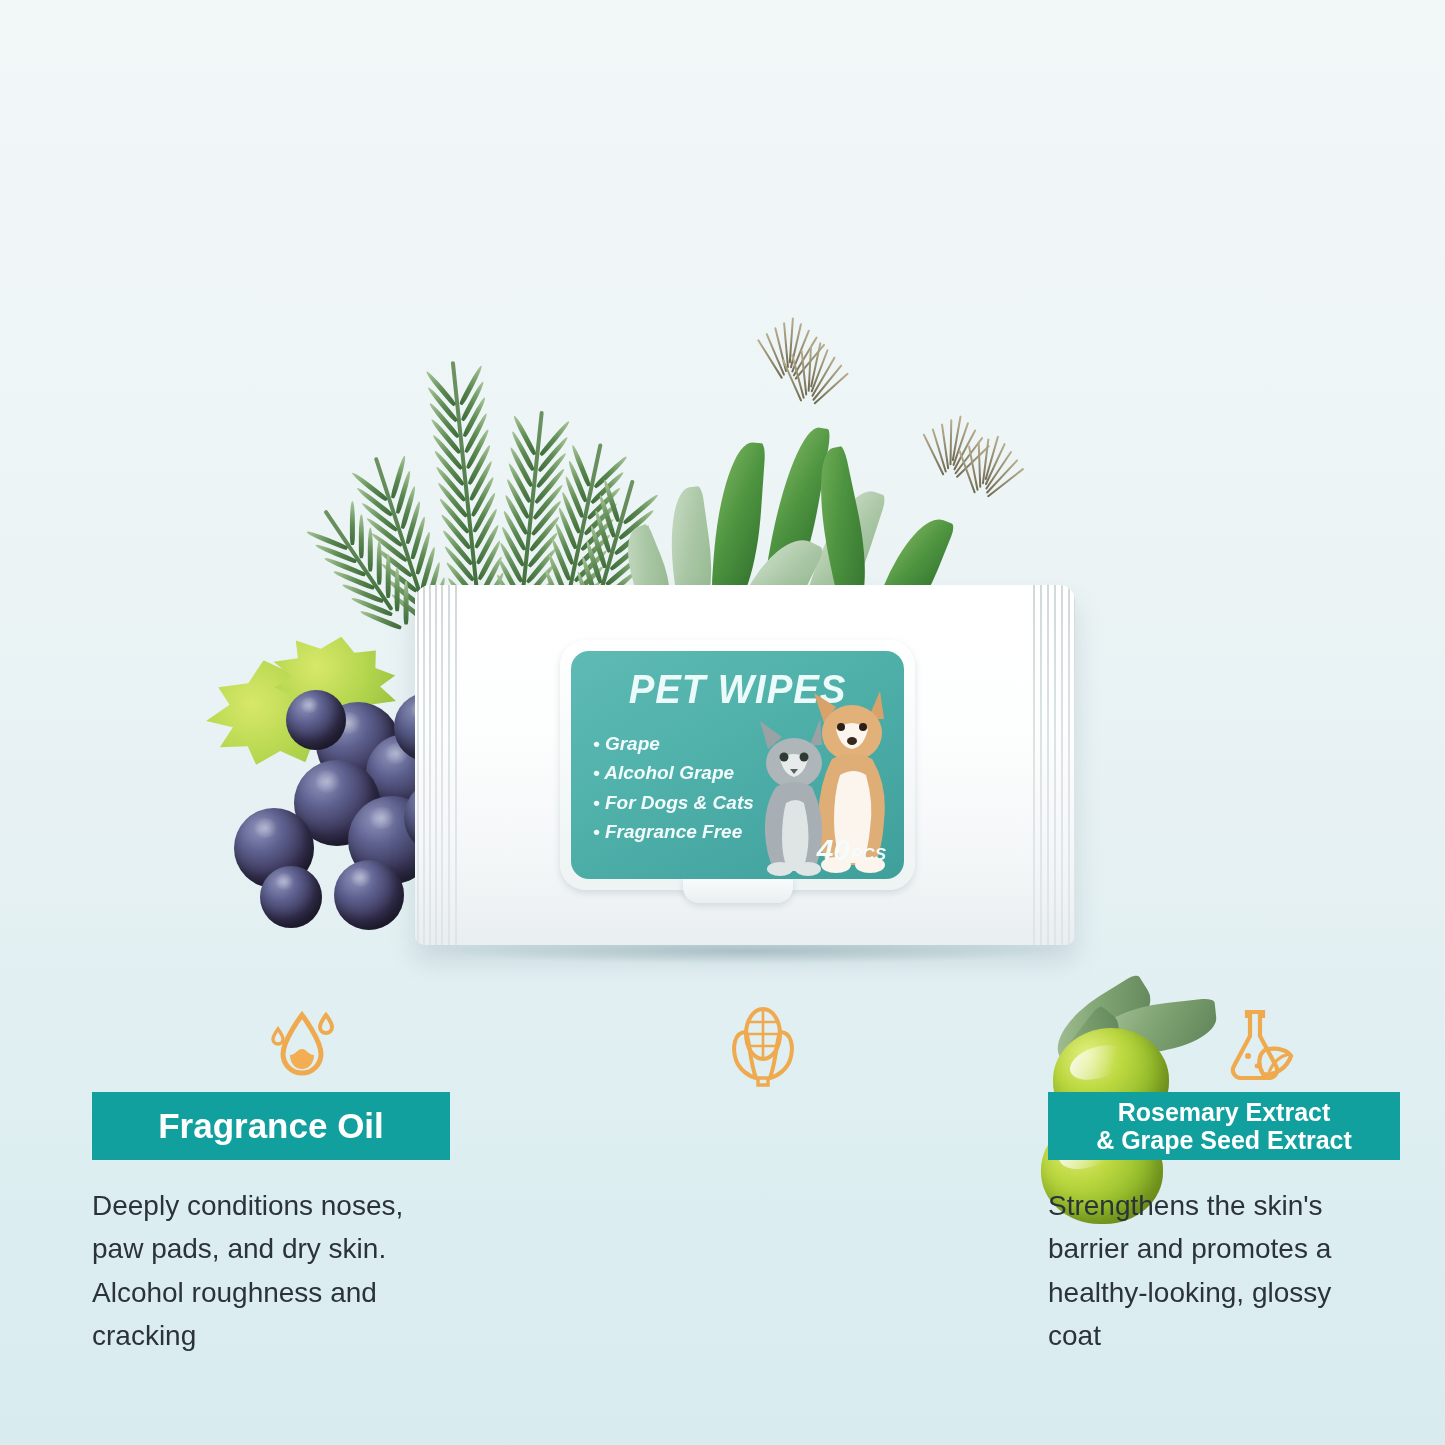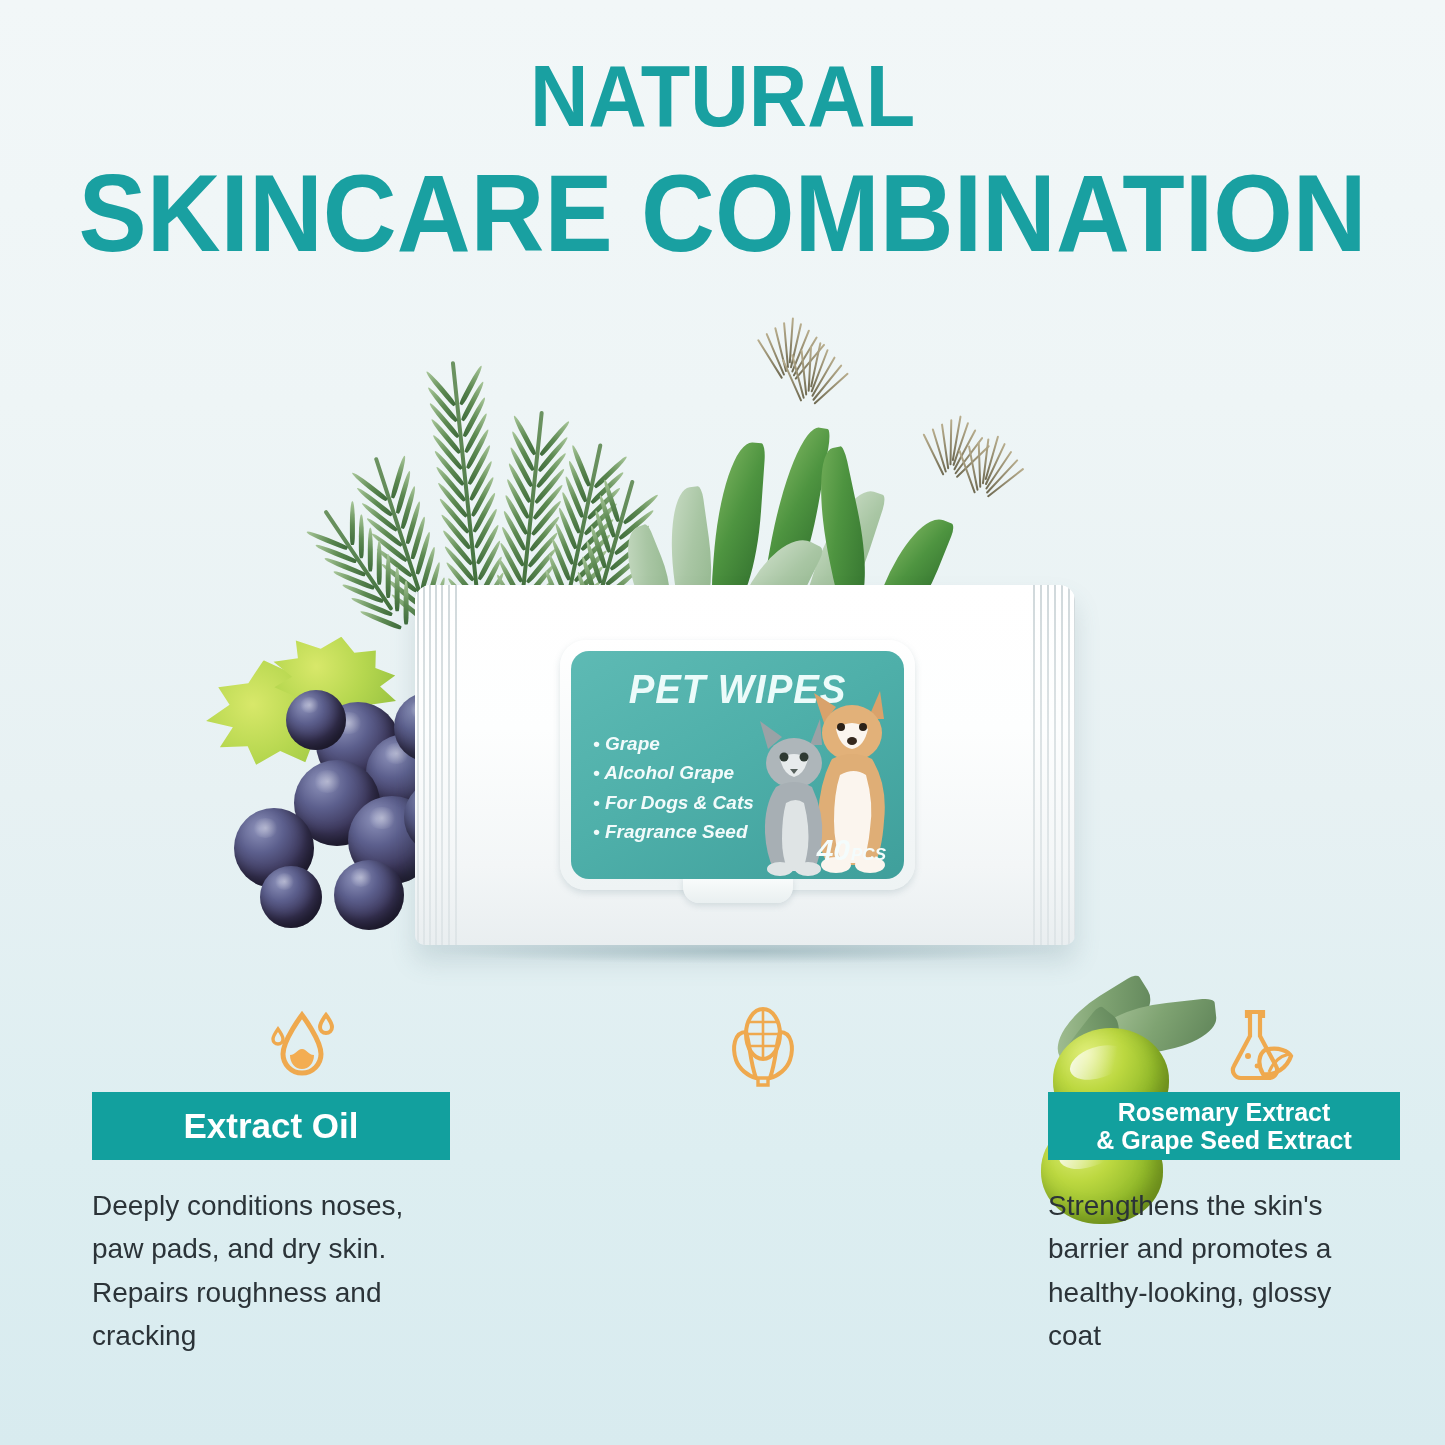--- a/index.html
+++ b/index.html
@@ -202,24 +202,20 @@
     line-height:1.55;
     width:378px;
     white-space:pre-line;
   }
 </style>
 </head>
 <body>
 
 <div id="page">
 
-  <div class="headline">
-    <div class="hl-line1">NATURAL</div>
-    <div class="hl-line2">SKINCARE COMBINATION</div>
-  </div>
 
   <div class="hero">
 
     <div class="plants" id="plants">
         <div class="rosemary" style="left: 40px; top: 150px; height: 150px; transform: rotate(-18deg); transform-origin: center bottom;">
           <div class="needle" style="left: -3px; top: 0px; transform: rotate(-34deg); transform-origin: center bottom;"></div>
           <div class="needle" style="left: 3px; top: 0px; transform: rotate(34deg); transform-origin: center bottom;"></div>
           <div class="needle" style="left: -3px; top: 16px; transform: rotate(-34deg); transform-origin: center bottom;"></div>
           <div class="needle" style="left: 3px; top: 16px; transform: rotate(34deg); transform-origin: center bottom;"></div>
           <div class="needle" style="left: -3px; top: 32px; transform: rotate(-34deg); transform-origin: center bottom;"></div>
@@ -449,21 +445,21 @@
         </div>
 
       <div class="lid">
         <div class="lid-notch"></div>
         <div class="label">
           <div class="label-title">PET WIPES</div>
           <ul class="bullets" id="label-bullets">
               <li>Grape</li>
               <li>Alcohol Grape</li>
               <li>For Dogs &amp; Cats</li>
-              <li>Fragrance Seed</li>
+              <li>Fragrance Free</li>
             </ul>
 
           <div class="pets" id="pets">
 <svg width="170" height="200" viewBox="0 0 170 200">
   <g>
     <path d="M96 44 L86 14 L108 28 Z" fill="#d9a26b"></path>
     <path d="M140 40 L152 12 L156 40 Z" fill="#d9a26b"></path>
     <ellipse cx="124" cy="54" rx="30" ry="28" fill="#e2b179"></ellipse>
     <path d="M108 50 q16 -12 32 0 q-4 18 -16 20 q-12 -2 -16 -20 Z" fill="#fbf5ee"></path>
     <circle cx="113" cy="48" r="4" fill="#2b2118"></circle>
@@ -503,25 +499,25 @@
     <div class="col c1">
       <div class="f-icon">
         <svg width="70" height="78" viewBox="0 0 70 78">
           <path d="M35 8 C35 8 16 33 16 47 a19 19 0 0 0 38 0 C54 33 35 8 35 8 Z" fill="none" stroke="#efa94e" stroke-width="5"></path>
           <path d="M23 48 c6 0 7 -6 12 -6 c5 0 6 6 12 6 c0 8 -5 14 -12 14 c-7 0 -12 -6 -12 -14 Z" fill="#f3ad52"></path>
           <path d="M59 8 C59 8 53 16 53 20 a6 6 0 0 0 12 0 C65 16 59 8 59 8 Z" fill="none" stroke="#efa94e" stroke-width="4"></path>
           <path d="M11 22 C11 22 6 29 6 32 a5 5 0 0 0 10 0 C16 29 11 22 11 22 Z" fill="none" stroke="#efa94e" stroke-width="3.4"></path>
         </svg>
       </div>
       <div class="f-banner">
-        <span>Extract Oil</span>
+        <span>Fragrance Oil</span>
       </div>
       <div class="f-body">Deeply conditions noses,
 paw pads, and dry skin.
-Repairs roughness and
+Alcohol roughness and
 cracking</div>
     </div>
 
     <div class="col c2">
       <div class="f-icon">
         <svg width="70" height="84" viewBox="0 0 70 84">
           <ellipse cx="35" cy="30" rx="17" ry="25" fill="none" stroke="#efa94e" stroke-width="4"></ellipse>
           <path d="M35 6 V54 M20 18 h30 M18 30 h34 M20 42 h30" stroke="#efa94e" stroke-width="2.6" fill="none"></path>
           <path d="M18 28 C6 28 4 44 8 56 c3 9 12 16 20 18 C22 58 22 40 18 28 Z" fill="none" stroke="#efa94e" stroke-width="4"></path>
           <path d="M52 28 C64 28 66 44 62 56 c-3 9 -12 16 -20 18 C48 58 48 40 52 28 Z" fill="none" stroke="#efa94e" stroke-width="4"></path>

